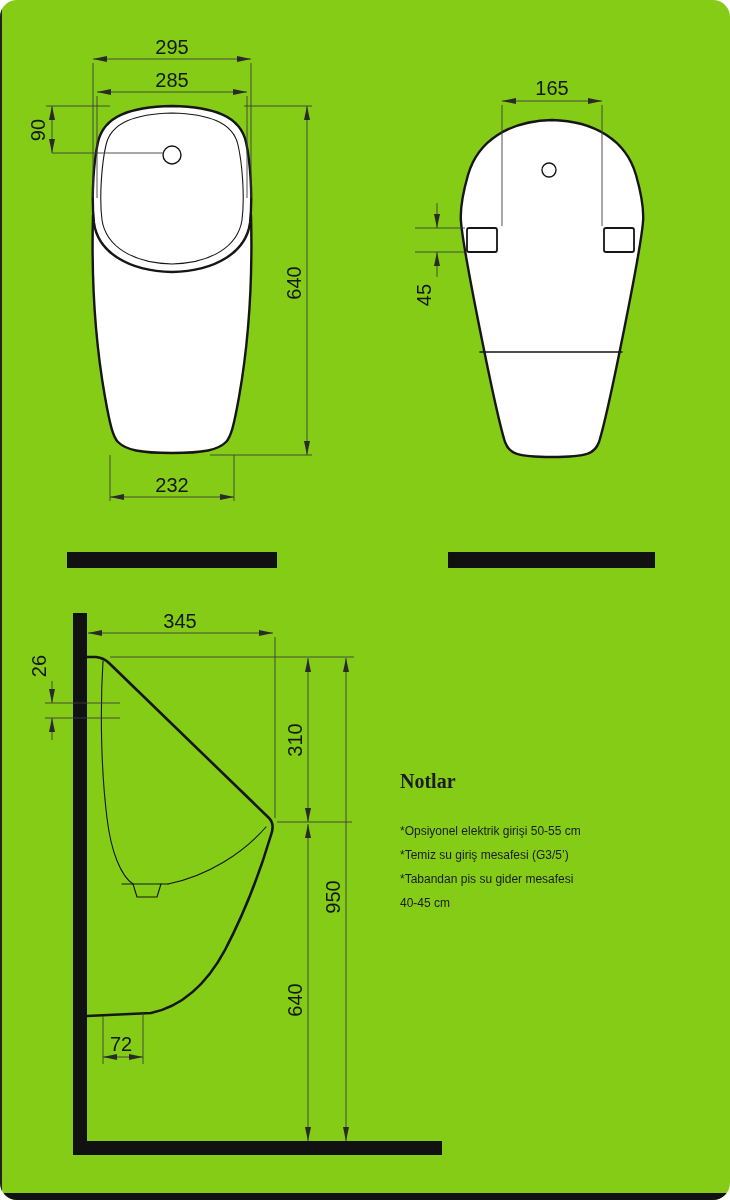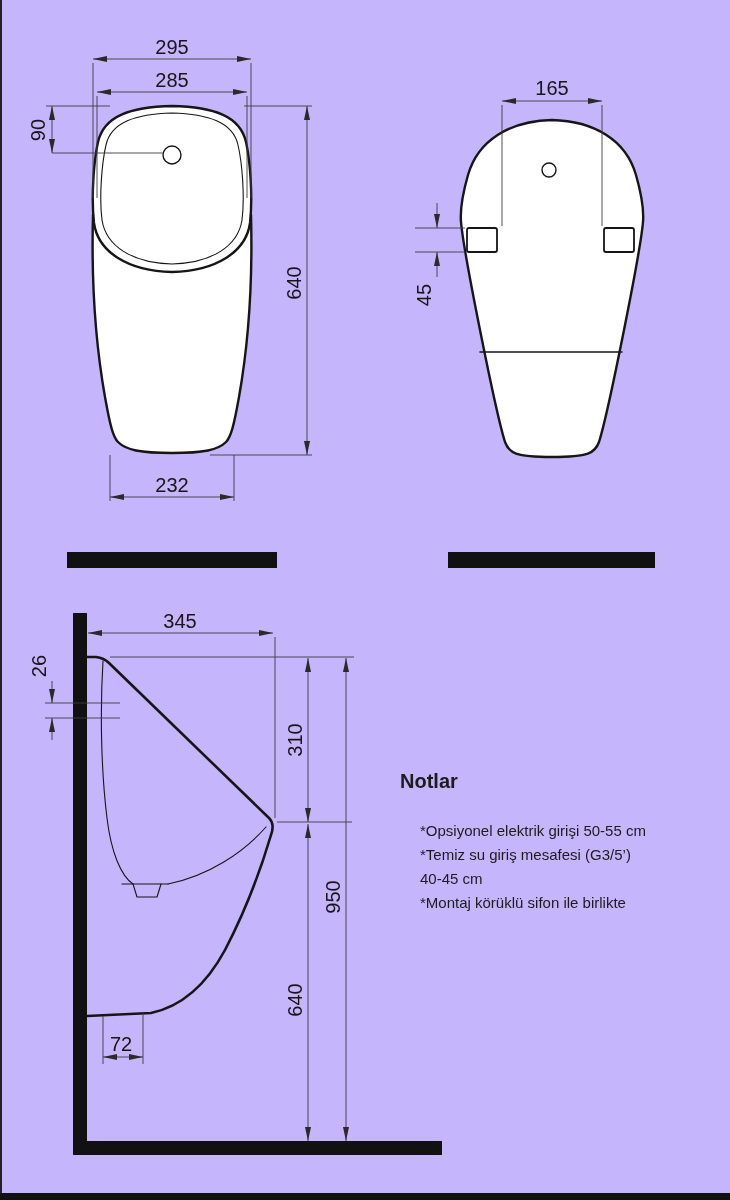--- a/index.html
+++ b/index.html
@@ -1,22 +1,22 @@
 <!DOCTYPE html>
 <html><head>
 <meta charset="utf-8">
 <style>
   html,body{margin:0;padding:0;background:#ffffff;}
-  .sheet{position:relative;width:730px;height:1200px;background:#c4b5fd;overflow:hidden;
-         font-family:"Liberation Sans","DejaVu Sans",sans-serif;}
+  .sheet{position:relative;width:730px;height:1200px;background:#84cc16;overflow:hidden;
+         font-family:"Liberation Sans","DejaVu Sans",sans-serif;border-radius:17px;}
   svg{position:absolute;left:0;top:0;}
   svg text{font-family:"Liberation Sans","DejaVu Sans",sans-serif;font-size:20px;fill:#161616;}
   .notes{position:absolute;left:400px;top:770px;width:310px;color:#1c1c1c;}
-  .notes-title{font-size:20px;font-weight:bold;margin:0 0 26px 0;}
-  .notes-body{font-size:15px;line-height:24px;margin-left:20px;}
+  .notes-title{font-size:20px;font-weight:bold;margin:0 0 26px 0;font-family:Liberation Serif, serif;}
+  .notes-body{font-size:12px;line-height:24px;}
 </style>
 </head>
 <body>
 
 <div class="sheet">
 
 <svg width="730" height="1200" viewBox="0 0 730 1200">
   <defs>
     <marker id="arr" markerUnits="userSpaceOnUse" markerWidth="14" markerHeight="6" refX="14" refY="3" orient="auto-start-reverse">
       <path d="M0,0 L14,3 L0,6 Z" fill="#2a2a2a"></path>
@@ -144,18 +144,18 @@
   <text x="340" y="897" text-anchor="middle" transform="rotate(-90 340 897)">950</text>
   <text x="302" y="1000" text-anchor="middle" transform="rotate(-90 302 1000)">640</text>
   <text x="121" y="1051" text-anchor="middle">72</text>
 </svg>
 
   <div class="notes">
     <div class="notes-title">Notlar</div>
     <div class="notes-body">
       <div>*Opsiyonel elektrik girişi 50-55 cm</div>
       <div>*Temiz su giriş mesafesi (G3/5’)</div>
+      <div>*Tabandan pis su gider mesafesi</div>
       <div>40-45 cm</div>
-      <div>*Montaj körüklü sifon ile birlikte</div>
     </div>
   </div>
 
 </div>
 
 </body></html>

